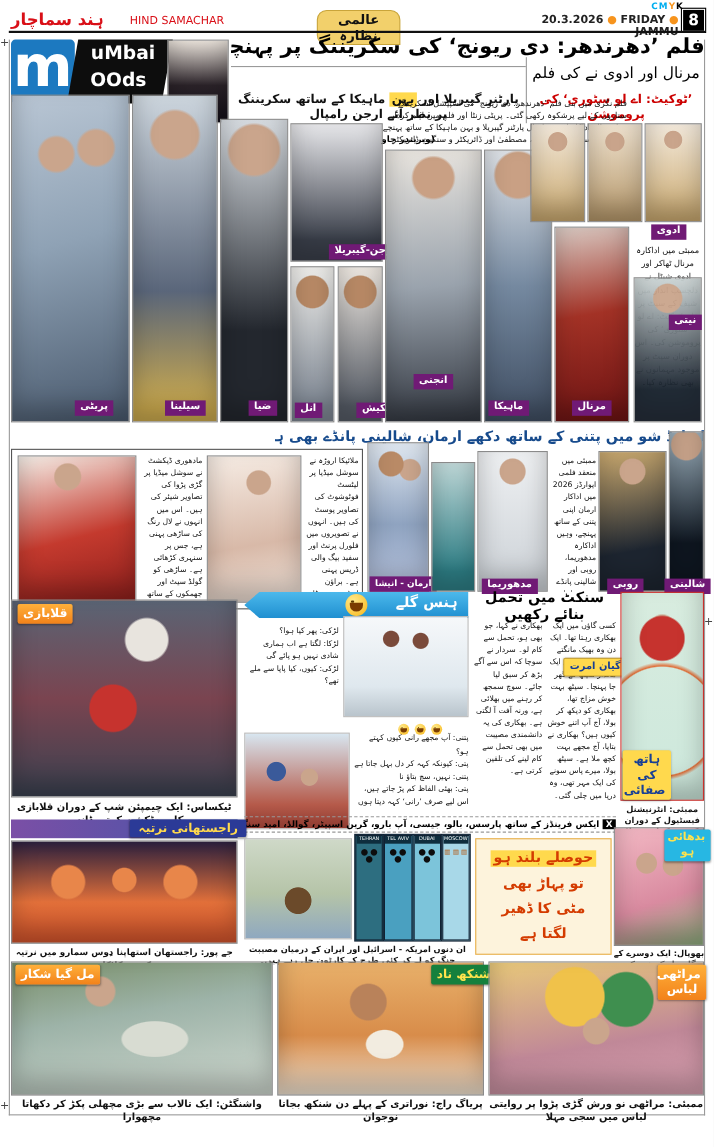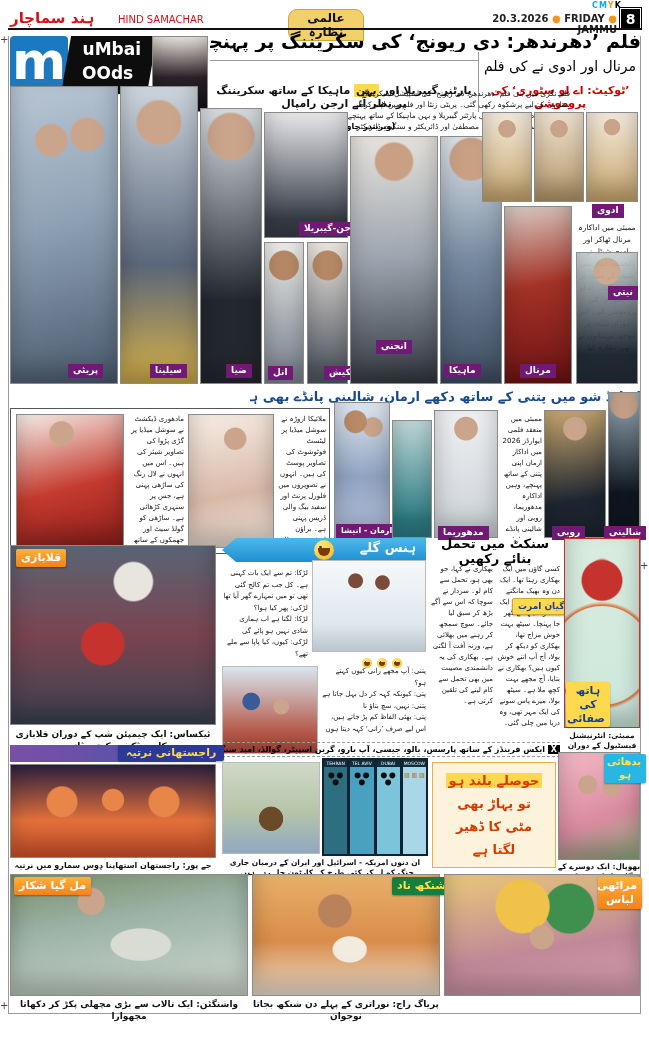--- a/index.html
+++ b/index.html
@@ -151,21 +151,20 @@
   <div class="photo" style="left:10px;top:545px;width:206px;height:180px;background:radial-gradient(circle at 45% 55%,#c6332e 14%,transparent 15%),radial-gradient(circle at 60% 20%,#e8e4de 10%,transparent 11%),linear-gradient(180deg,#5a6474 0%,#7a4450 50%,#3a4150 100%);"></div>
   <div class="lbl lbl-orange" style="left:16px;top:549px;">قلابازی</div>
   <div class="cap" style="left:10px;top:728px;width:206px;">ٹیکساس: ایک چیمپئن شپ کے دوران قلابازی کا پروڈکشن کرتی ڈانسر</div>
 
   <div class="abs" style="left:222px;top:538px;width:204px;height:24px;background:linear-gradient(180deg,#4cb9ec,#1f8fd0);
        clip-path:polygon(0 50%,14px 0,100% 0,100% 100%,14px 100%);">
     <span class="smiley" style="width:20px;height:20px;position:absolute;left:92px;top:2px;"></span>
     <span class="ur" style="position:absolute;right:10px;top:2px;color:#fff;font-size:13px;font-weight:bold;">ہنس گلے</span>
   </div>
   <div class="body-txt" style="left:222px;top:568px;width:86px;height:92px;font-size:7px;line-height:11.5px;">
-    <div>لڑکا: تم سے ایک بات کہنی ہے۔ کل جب تم کالج گئی تھی تو میں تمہارے گھر آیا تھا</div>
     <div>لڑکی: پھر کیا ہوا؟</div>
     <div>لڑکا: لگتا ہے اب ہماری شادی نہیں ہو پائے گی</div>
     <div>لڑکی: کیوں، کیا پاپا سے ملے تھے؟</div>
 
   </div>
   <div class="photo" style="left:312px;top:560px;width:114px;height:92px;border:1px solid #bbb;background:radial-gradient(circle at 38% 22%,#7a4a3a 7%,transparent 8%),radial-gradient(circle at 62% 24%,#7a4a3a 7%,transparent 8%),linear-gradient(180deg,#f6f8fa 0%,#dfe8ee 70%,#b9c4cc 100%);box-shadow:none;"></div>
   <div class="abs" style="left:342px;top:653px;width:80px;text-align:center;">
     <span class="smiley" style="width:10px;height:10px;"></span>
     <span class="smiley" style="width:10px;height:10px;"></span>
     <span class="smiley" style="width:10px;height:10px;"></span>
@@ -212,21 +211,21 @@
     </div>
     <div class="panel" style="background:#7cc4da;">
       <div class="ph">DUBAI</div>
       <div class="pb">⬤ ⬤ ⬤</div>
     </div>
     <div class="panel" style="background:#a8d8e8;">
       <div class="ph">MOSCOW</div>
       <div class="pb" style="color:#b45309;">▥ ▥ ▥</div>
     </div>
   </div>
-  <div class="cap" style="left:222px;top:858px;width:206px;font-size:7.5px;line-height:10px;">ان دنوں امریکہ - اسرائیل اور ایران کے درمیان جاری جنگ کو لے کر کئی طرح کے کارٹون چل رہے ہیں۔</div>
+  <div class="cap" style="left:222px;top:858px;width:206px;font-size:7.5px;line-height:10px;">ان دنوں امریکہ - اسرائیل اور ایران کے درمیان مصیبت جنگ کو لے کر کئی طرح کے کارٹون چل رہے ہیں۔</div>
 
   <div class="abs" style="left:432px;top:762px;width:124px;height:106px;background:#fdf3dc;border:1px solid #e8b04a;
        text-align:center;direction:rtl;padding-top:6px;box-sizing:border-box;">
     <div style="font-size:13px;font-weight:bold;color:#d43b00;line-height:23px;"><span style="background:#ffd94d;padding:0 3px;">حوصلے بلند ہو</span></div>
     <div style="font-size:13px;font-weight:bold;color:#d43b00;line-height:23px;">تو پہاڑ بھی</div>
     <div style="font-size:13px;font-weight:bold;color:#d43b00;line-height:23px;">مٹی کا ڈھیر</div>
     <div style="font-size:13px;font-weight:bold;color:#d43b00;line-height:23px;">لگتا ہے</div>
   </div>
   <div class="photo" style="left:558px;top:752px;width:82px;height:108px;background:radial-gradient(circle at 36% 30%,#caa58c 10%,transparent 11%),radial-gradient(circle at 66% 32%,#caa58c 10%,transparent 11%),linear-gradient(160deg,#f3b9c4 0%,#d98ba0 60%,#8fb07f 100%);"></div>
   <div class="lbl lbl-cyan" style="left:604px;top:754px;width:32px;">بدھائی ہو</div>
@@ -238,14 +237,15 @@
 
   <div class="photo" style="left:252px;top:874px;width:188px;height:122px;background:radial-gradient(circle at 44% 30%,#b9825a 12%,transparent 13%),radial-gradient(ellipse at 52% 62%,#f2ece0 12%,transparent 13%),linear-gradient(180deg,#e8b06a 0%,#d88c4a 55%,#f0e2d0 100%);"></div>
   <div class="lbl lbl-blue" style="left:392px;top:877px;">شنکھ ناد</div>
   <div class="cap" style="left:252px;top:998px;width:188px;">پریاگ راج: نوراتری کے پہلے دن شنکھ بجاتا نوجوان</div>
 
   <div class="photo" style="left:444px;top:874px;width:196px;height:122px;background:radial-gradient(circle at 50% 52%,#caa58c 10%,transparent 11%),radial-gradient(circle at 40% 26%,#f0c24a 18%,transparent 19%),radial-gradient(circle at 64% 28%,#3f8f4f 16%,transparent 17%),linear-gradient(170deg,#e8c87a 0%,#c08898 60%,#d8a0b0 100%);"></div>
   <div class="lbl lbl-orange" style="left:598px;top:877px;width:34px;">
     <div>مراٹھی</div>
     <div>لباس</div>
   </div>
+  <div class="cap" style="left:444px;top:998px;width:196px;">ممبئی: مراٹھی نو ورش گڑی پڑوا پر روایتی لباس میں سجی مہلا</div>
 
 </div>
 
 </body></html>

